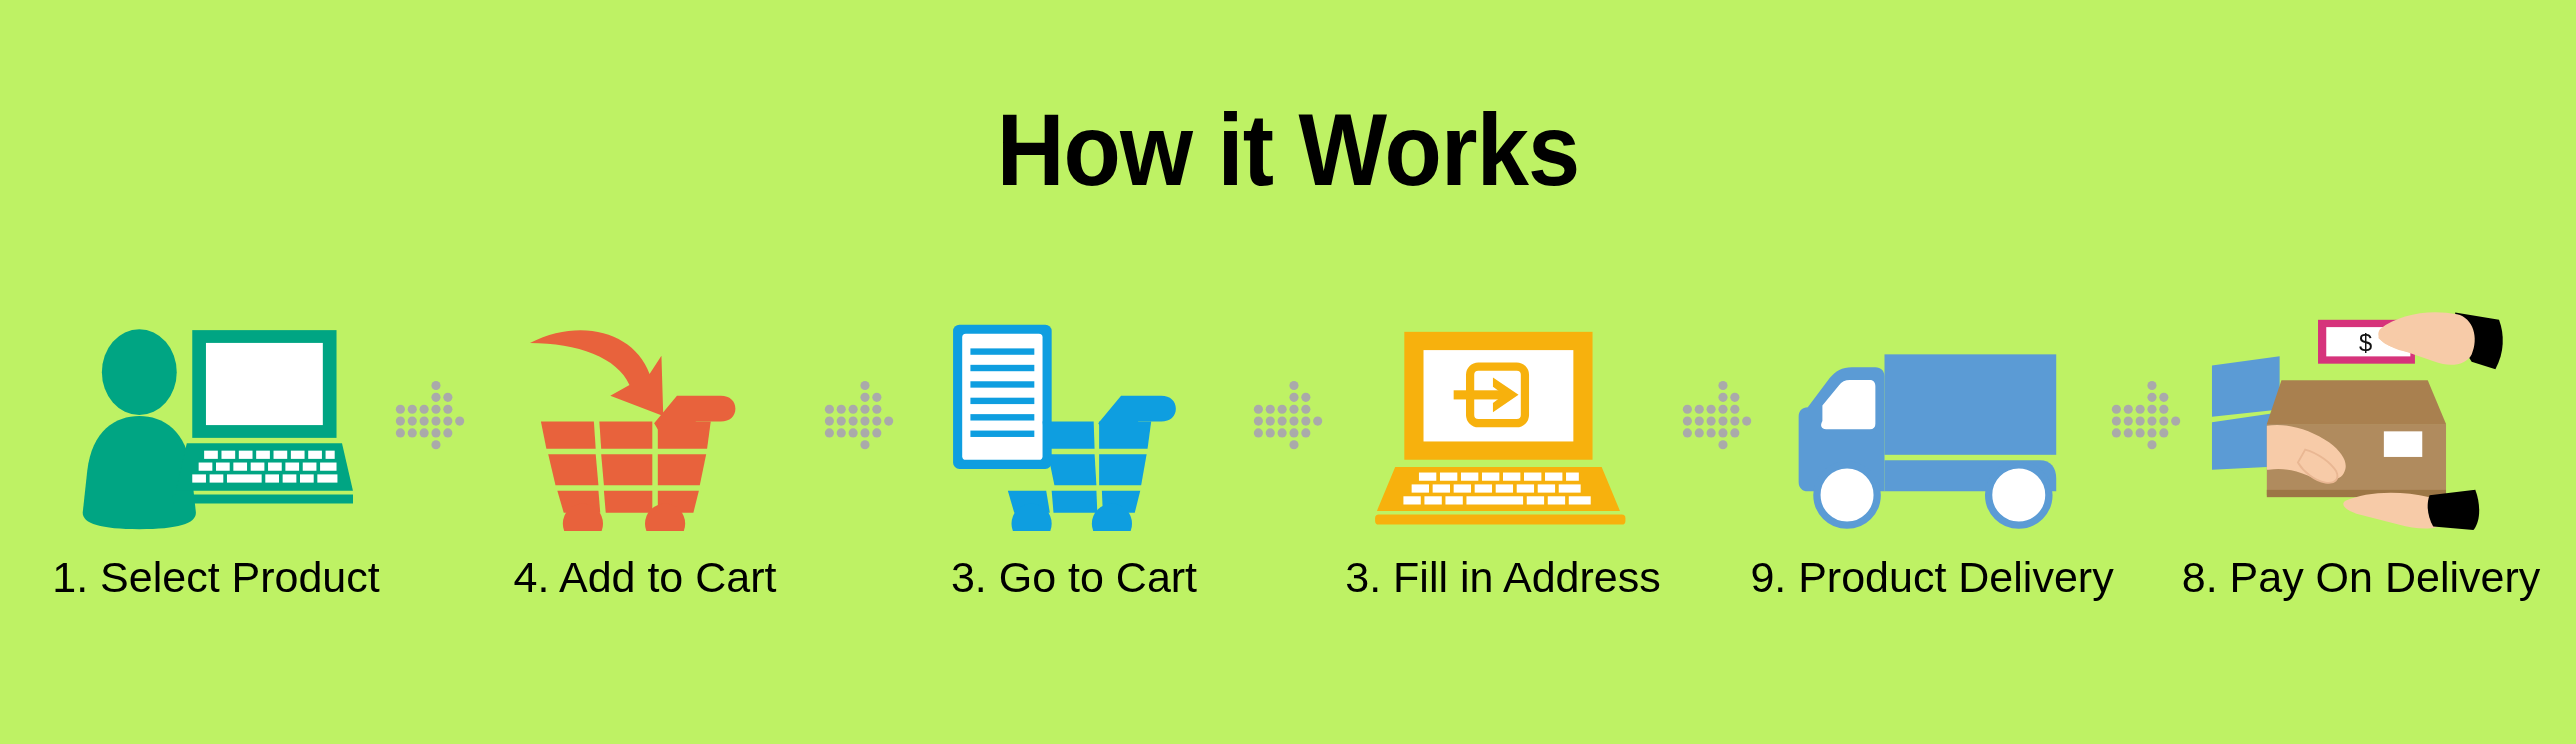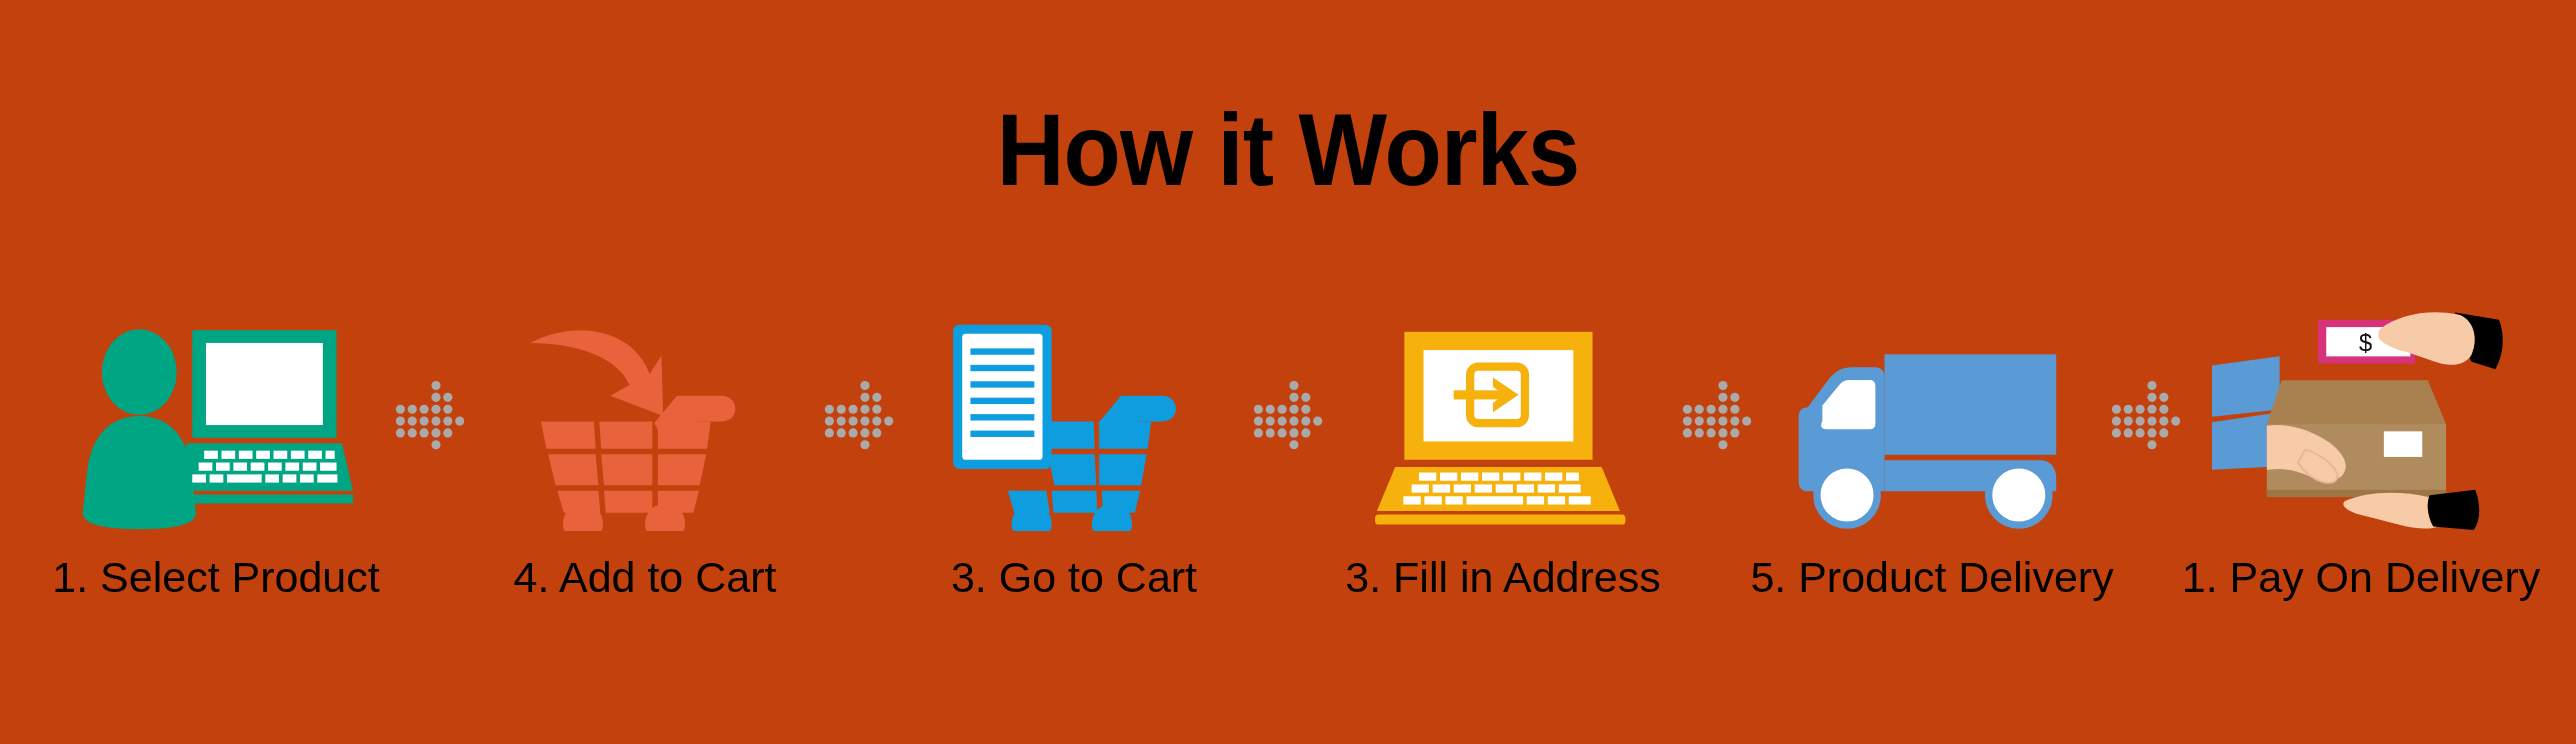--- a/index.html
+++ b/index.html
@@ -13,21 +13,21 @@
     height: 745px;
     font-family: "Liberation Sans", "DejaVu Sans", sans-serif;
     overflow: hidden;
     position: relative;
   }
 
   .page {
     width: 2576px;
     height: 745px;
     position: relative;
-    background: #c2410c;
+    background: #bef264;
   }
 
   
   .title {
     position: absolute;
     top: 99px;
     left: 0;
     width: 2576px;
     text-align: center;
     font-family: "Liberation Sans Narrow", "Liberation Sans", sans-serif;
@@ -437,21 +437,21 @@
                    L 88 88
                    C 88 92, 86 94, 82 94
                    L 34 94
                    C 29 94, 27 90, 30 85 Z" fill="#ffffff"></path>
 
           <circle cx="57" cy="166" r="33" fill="#ffffff" stroke="#5B9BD5" stroke-width="8"></circle>
 
           <circle cx="245" cy="166" r="33" fill="#ffffff" stroke="#5B9BD5" stroke-width="8"></circle>
         </svg>
       </div>
-      <div class="step-label">5. Product Delivery</div>
+      <div class="step-label">9. Product Delivery</div>
     </div>
 
     <div class="arrow-sep">
       <svg width="73" height="73" viewBox="0 0 80 80">
         <g fill="#AAAAAA">
           <circle cx="7" cy="32" r="5"></circle>
             <circle cx="7" cy="45" r="5"></circle>
             <circle cx="7" cy="58" r="5"></circle>
           <circle cx="20" cy="32" r="5"></circle>
             <circle cx="20" cy="45" r="5"></circle>
@@ -531,18 +531,18 @@
                    L 160 226
                    C 148 222, 142 216, 148 212 Z" fill="#F7CBA8"></path>
 
           <path d="M240 206
                    L 290 200
                    C 296 216, 296 234, 288 244
                    L 244 240
                    C 238 230, 236 216, 240 206 Z" fill="#000000"></path>
         </svg>
       </div>
-      <div class="step-label">1. Pay On Delivery</div>
+      <div class="step-label">8. Pay On Delivery</div>
     </div>
 
   </div>
 </div>
 
 
 </body></html>

